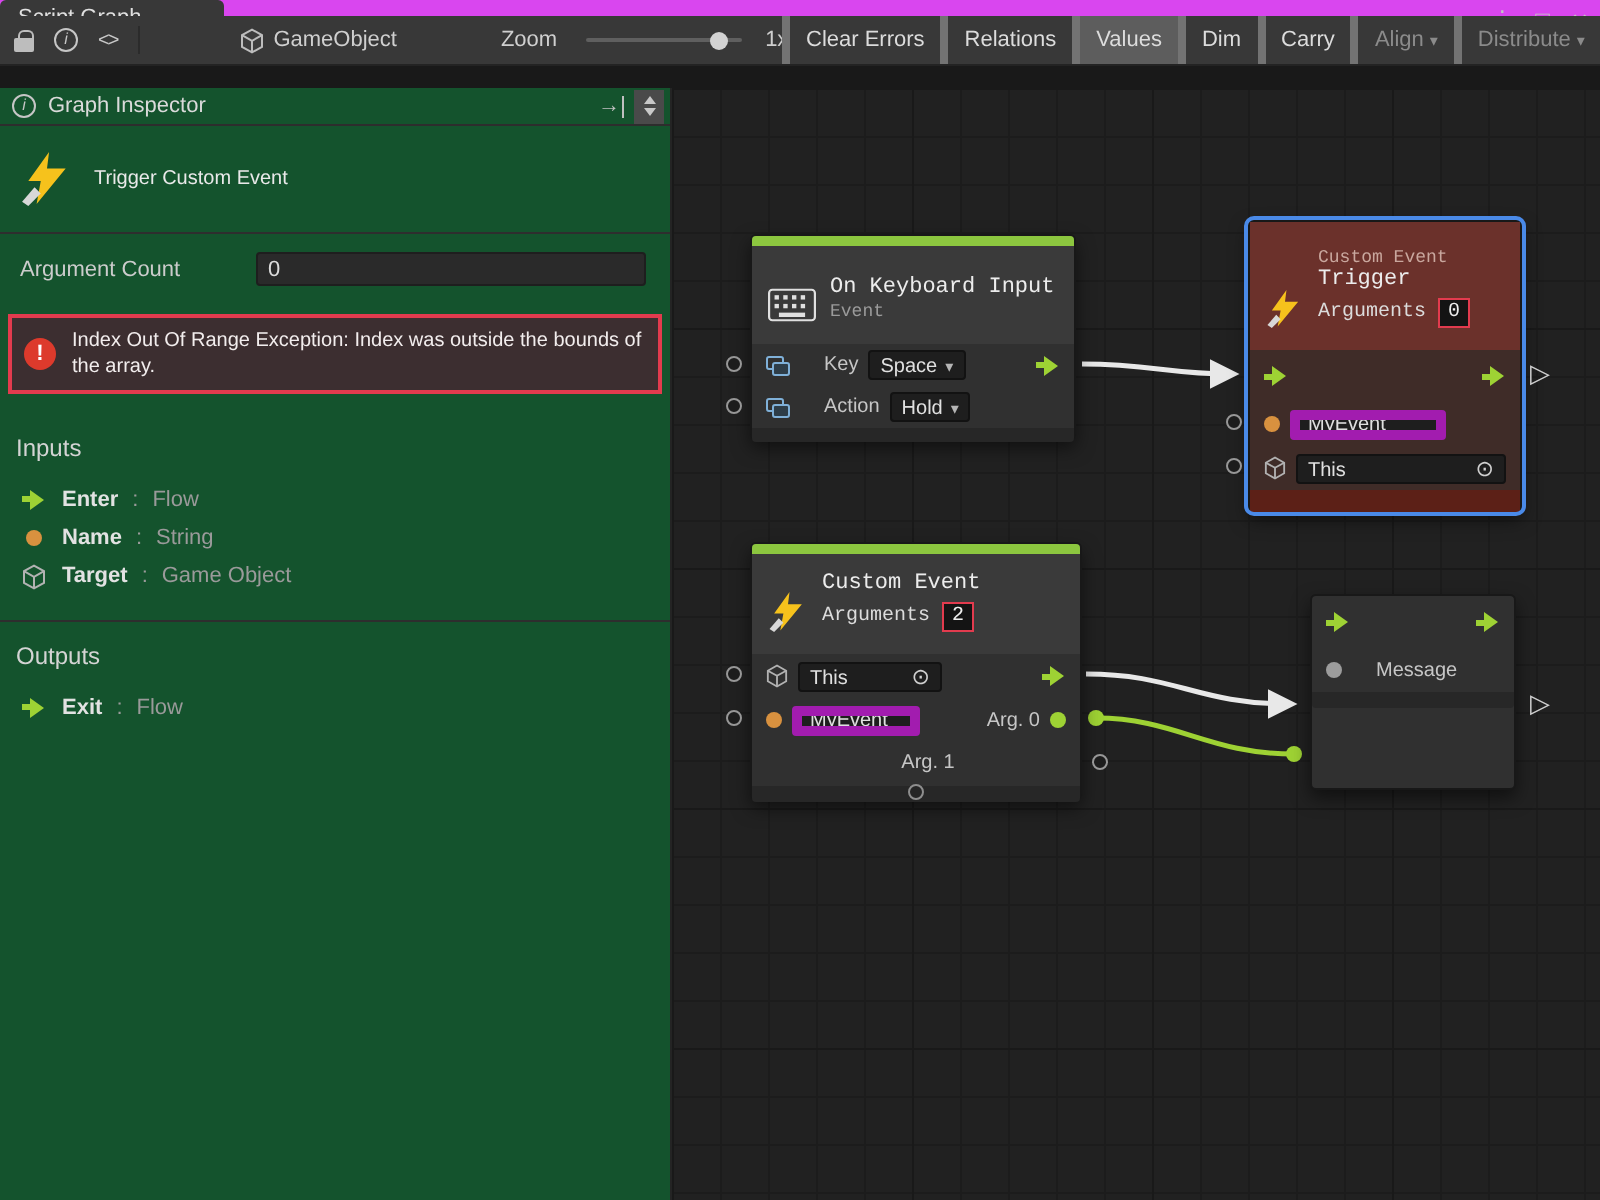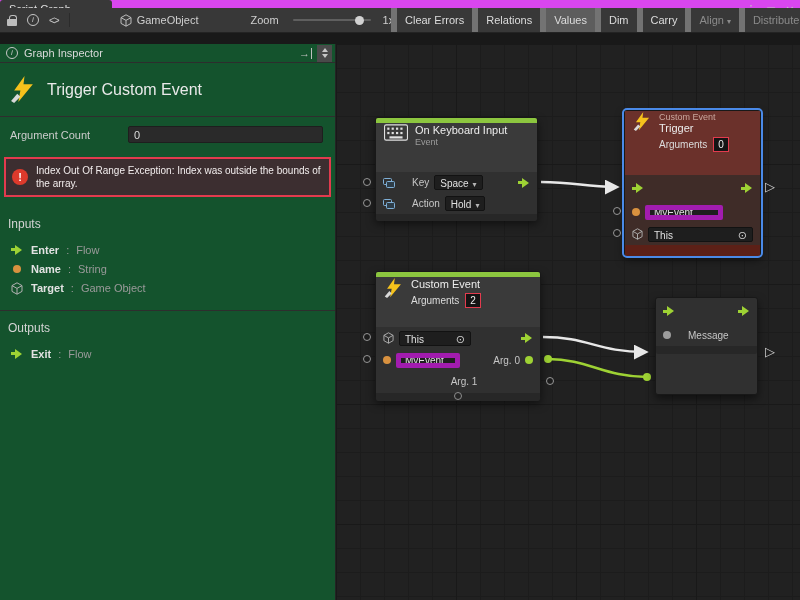--- a/index.html
+++ b/index.html
@@ -27,38 +27,38 @@
   .icon-info::after { content:"i"; }
   .icon-code { color:#c8c8c8; font-size:10px; letter-spacing:-1px; }
   .icon-code::after { content:"<>"; }
   .tb-sep { width:1px; height:14px; background:#2b2b2b; }
   .tb-go { display:flex; align-items:center; gap:5px; margin-left:40px; color:#cfcfcf; }
   .zoom-label { margin-left:42px; color:#cfcfcf; }
   .zoom-track { position:relative; width:78px; height:2px; background:#5f5f5f; margin-left:4px; border-radius:1px; }
   .zoom-knob { position:absolute; left:62px; top:-3.5px; width:9px; height:9px; border-radius:50%; background:#d2d2d2; }
   .zoom-value { color:#cfcfcf; margin-left:2px; }
   .tb-buttons { position:absolute; left:391px; right:0; top:0; height:24px; display:flex; overflow:hidden; white-space:nowrap; }
-  .tb-btn { height:24px; background:transparent; border:none; border-left:6px solid #737373; color:#dcdcdc;
+  .tb-btn { height:24px; background:transparent; border:none; border-left:4px solid #737373; color:#dcdcdc;
             font-size:11px; padding:0 8px; font-family:inherit; flex:0 0 auto; }
   .tb-btn.active { background:#5d5d5d; }
   .tb-btn.disabled { color:#8b8b8b; }
   .caret-down::after { content:"\25BE"; font-size:8px; margin-left:3px; }
 
   
   .inspector { position:absolute; left:0; top:44px; width:336px; height:556px; background:#14532d; border-right:1px solid #242424; }
   .insp-header { height:19px; display:flex; align-items:center; padding:0 3px 0 6px; border-bottom:1px solid #2d2d2d; }
   .insp-header-title { font-size:11px; color:#dadada; margin-left:6px; flex:1; }
   .icon-dock { color:#c0c0c0; font-size:11px; border-right:1.5px solid #c0c0c0; padding-right:1px; line-height:11px; margin-right:5px; }
   .icon-dock::before { content:"\2192"; }
   .scroll-widget { width:15px; height:17px; background:#4a4a4a; display:flex; flex-direction:column;
                    align-items:center; justify-content:center; gap:2px; }
   .tri-up { width:0; height:0; border-left:3.5px solid transparent; border-right:3.5px solid transparent; border-bottom:4px solid #c8c8c8; }
   .tri-down { width:0; height:0; border-left:3.5px solid transparent; border-right:3.5px solid transparent; border-top:4px solid #c8c8c8; }
   .insp-title-block { display:flex; align-items:center; gap:10px; padding:13px 10px; }
-  .insp-unit-title { font-size:16px; color:#e9e9e9; }
+  .insp-unit-title { font-size:10px; color:#e9e9e9; }
   .insp-div { height:1px; background:#2e2e2e; }
   .insp-field-row { display:flex; align-items:center; padding:9px 12px 9px 10px; gap:6px; }
   .insp-field-label { font-size:11px; color:#cccccc; width:112px; flex:0 0 auto; }
   .insp-input { flex:1; height:17px; background:#2a2a2a; border:1px solid #1e1e1e; border-radius:2px;
                 color:#dcdcdc; font-size:11px; padding:0 5px; font-family:inherit; min-width:0; }
   .insp-error { margin:5px 4px 0 4px; border:2px solid #e23b4e; background:#3c2e30; display:flex;
                 align-items:center; gap:8px; padding:5px 8px 5px 6px; }
   .err-icon { flex:0 0 auto; width:16px; height:16px; border-radius:50%; background:#dd3a2c; color:#ffffff;
               font-weight:bold; font-size:11px; line-height:16px; text-align:center; }
   .insp-error-text { font-size:10px; color:#f2eded; line-height:13px; }
@@ -85,21 +85,21 @@
       linear-gradient(#191919 1px, transparent 1px),
       linear-gradient(90deg,#191919 1px, transparent 1px),
       linear-gradient(#1c1c1c 1px, transparent 1px),
       linear-gradient(90deg,#1c1c1c 1px, transparent 1px);
     background-size:120px 120px,120px 120px,24px 24px,24px 24px;
     overflow:hidden; }
   .wires { position:absolute; left:0; top:0; }
   .node { position:absolute; background:#303030; border:1px solid #181818; border-radius:3px;
           box-shadow:0 4px 9px rgba(0,0,0,0.5); }
   .node-stripe { height:5px; background:#8cc63f; border-radius:2px 2px 0 0; }
-  .nheader { display:flex; align-items:flex-start; gap:7px; padding:1px 8px; background:#3a3a3a; }
+  .nheader { display:flex; align-items:flex-end; gap:7px; padding:11px 8px; background:#3a3a3a;font-family:Liberation Mono, monospace; }
   .nh-col { display:flex; flex-direction:column; justify-content:center; min-width:0; }
   .nh-title { font-size:11px; color:#ececec; }
   .nh-sub { font-size:9px; color:#9b9b9b; margin-top:1px; }
   .nh-super { font-size:9px; color:#a5a5a5; }
   .nh-args { display:flex; align-items:center; gap:6px; margin-top:3px; font-size:10px; color:#dcdcdc; }
   .count-box { background:#141414; border:1px solid #e23b4e; color:#eeeeee; font-size:10px; line-height:13px; padding:0 4px; }
   .nrow { display:flex; align-items:center; gap:5px; padding:0 7px; }
   .nlabel { font-size:10px; color:#c6c6c6; flex:0 0 auto;padding-left:12px; }
   .nfield { background:#1e1e1e; border:1px solid #121212; border-radius:2px; color:#e0e0e0; font-size:10px;
             height:15px; display:flex; align-items:flex-end; gap:4px; padding:0 5px; }

